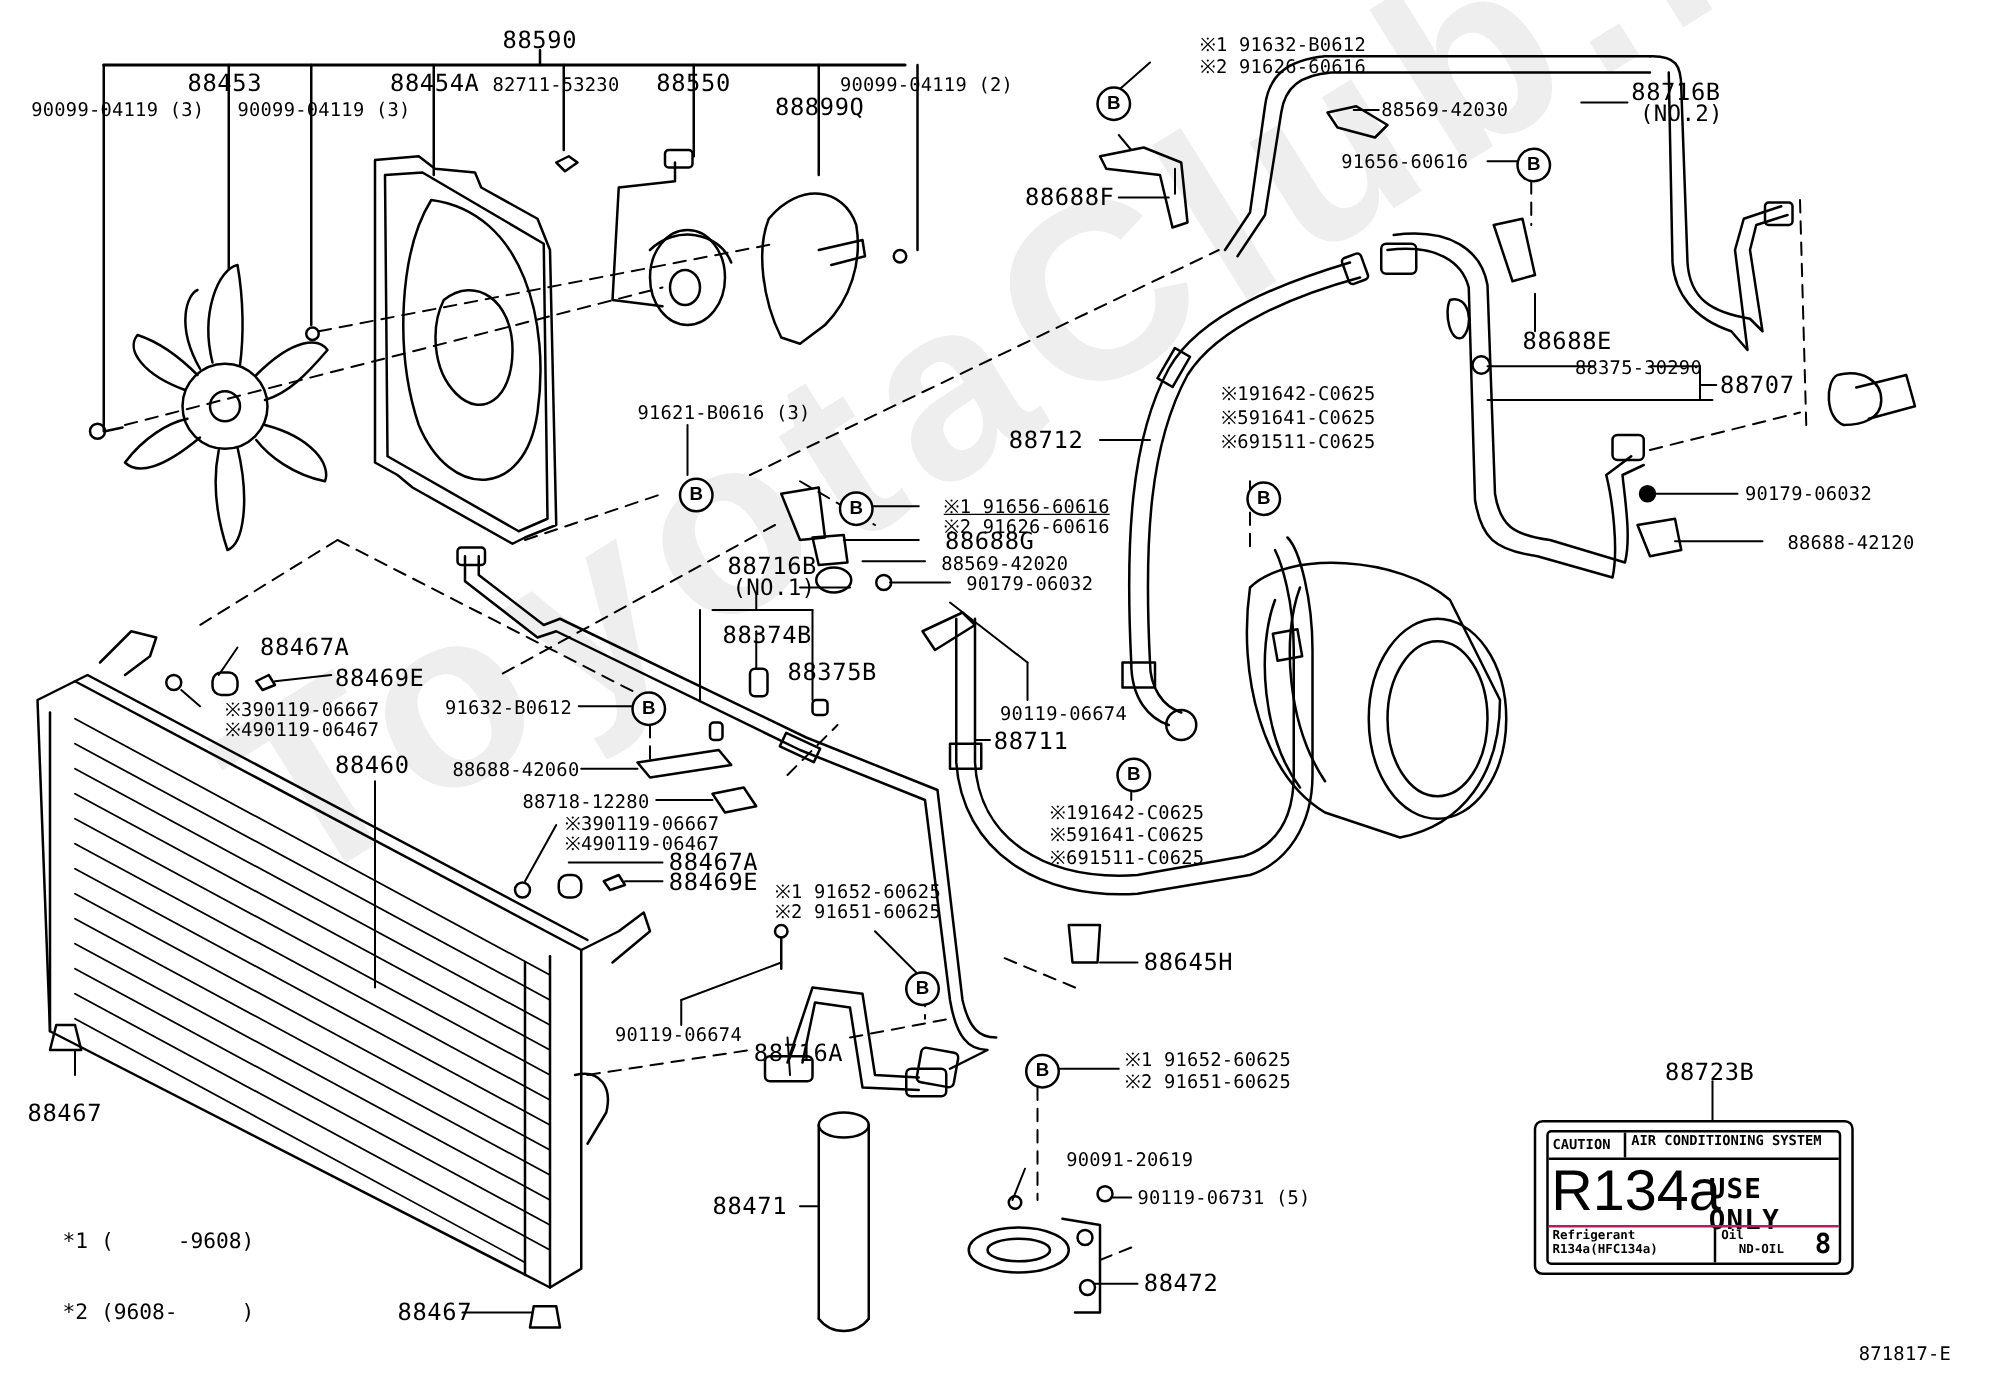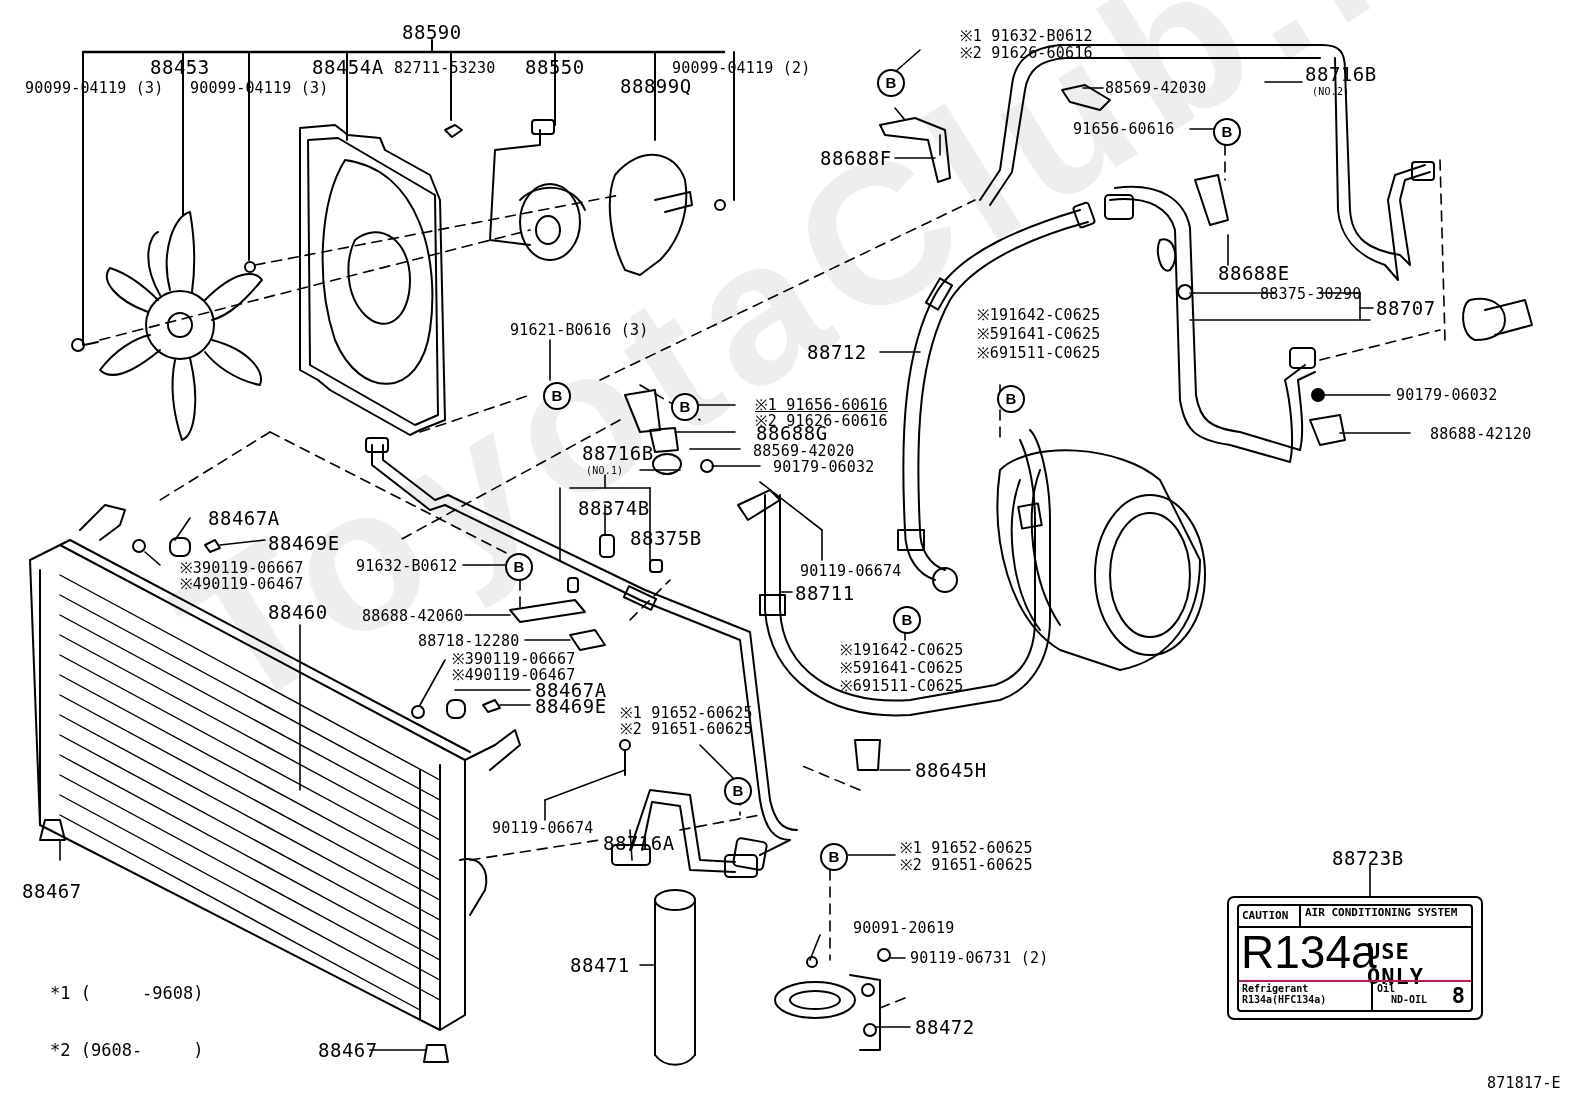--- a/index.html
+++ b/index.html
@@ -1,21 +1,21 @@
 <!DOCTYPE html>
 <html><head>
 <meta charset="utf-8">
 <style>
   html,body{margin:0;padding:0;background:#ffffff;}
   body{width:1592px;height:1099px;position:relative;overflow:hidden;font-family:"DejaVu Sans Mono","Liberation Mono",monospace;color:#000;}
   #stage{position:absolute;left:0;top:0;width:1592px;height:1099px;}
   svg{position:absolute;left:0;top:0;}
   .lbl{position:absolute;font-size:15px;line-height:16px;white-space:nowrap;letter-spacing:0.2px;color:#000;}
   .lbl.big{font-size:19px;letter-spacing:0.5px;}
-  .lbl.sm{font-size:10px;}
+  .lbl.sm{font-size:18px;}
   .watermark{position:absolute;left:140px;top:560px;font-family:"Liberation Sans",sans-serif;font-size:200px;font-weight:bold;color:#eeeeee;transform:rotate(-32deg);transform-origin:left top;white-space:nowrap;letter-spacing:14px;}
   .legend{position:absolute;left:50px;top:946px;font-size:17px;line-height:19px;white-space:pre;border-bottom:3px solid #000;padding-bottom:3px;}
   .label-card{position:absolute;left:1227px;top:896px;width:252px;height:120px;border:2px solid #000;border-radius:7px;}
   .label-inner{position:absolute;left:8px;top:6px;right:8px;bottom:6px;border:2px solid #000;border-radius:4px;}
   .lc-row1{position:absolute;left:0;top:0;right:0;height:20px;border-bottom:2px solid #000;font-size:11px;font-weight:bold;}
   .lc-caution{position:absolute;left:3px;top:3px;}
   .lc-div1{position:absolute;left:60px;top:0;width:2px;height:20px;background:#000;}
   .lc-sys{position:absolute;left:66px;top:0;}
   .lc-r134{position:absolute;left:2px;top:20px;font-family:"Liberation Sans",sans-serif;font-size:46px;line-height:52px;}
   .lc-use{position:absolute;left:128px;top:33px;font-size:22px;font-weight:bold;letter-spacing:1px;}
@@ -372,21 +372,21 @@
   <div class="lbl" style="left:492px;top:820px;">90119-06674</div>
   <div class="lbl big" style="left:603px;top:835px;">88716A</div>
   <div class="lbl big" style="left:915px;top:762px;">88645H</div>
   <div class="lbl" style="left:900px;top:840px;">※1 91652-60625</div>
   <div class="lbl" style="left:900px;top:857px;">※2 91651-60625</div>
 
   <div class="lbl big" style="left:22px;top:883px;">88467</div>
   <div class="lbl big" style="left:318px;top:1042px;">88467</div>
   <div class="lbl big" style="left:570px;top:957px;">88471</div>
   <div class="lbl" style="left:853px;top:920px;">90091-20619</div>
-  <div class="lbl" style="left:910px;top:950px;">90119-06731 (2)</div>
+  <div class="lbl" style="left:910px;top:950px;">90119-06731 (5)</div>
   <div class="lbl big" style="left:915px;top:1019px;">88472</div>
   <div class="lbl big" style="left:1332px;top:850px;">88723B</div>
 
   <div class="legend">
     <div>*1 (     -9608)</div>
     <div>*2 (9608-     )</div>
     <div>*3 (     -9709)</div>
     
     
     

